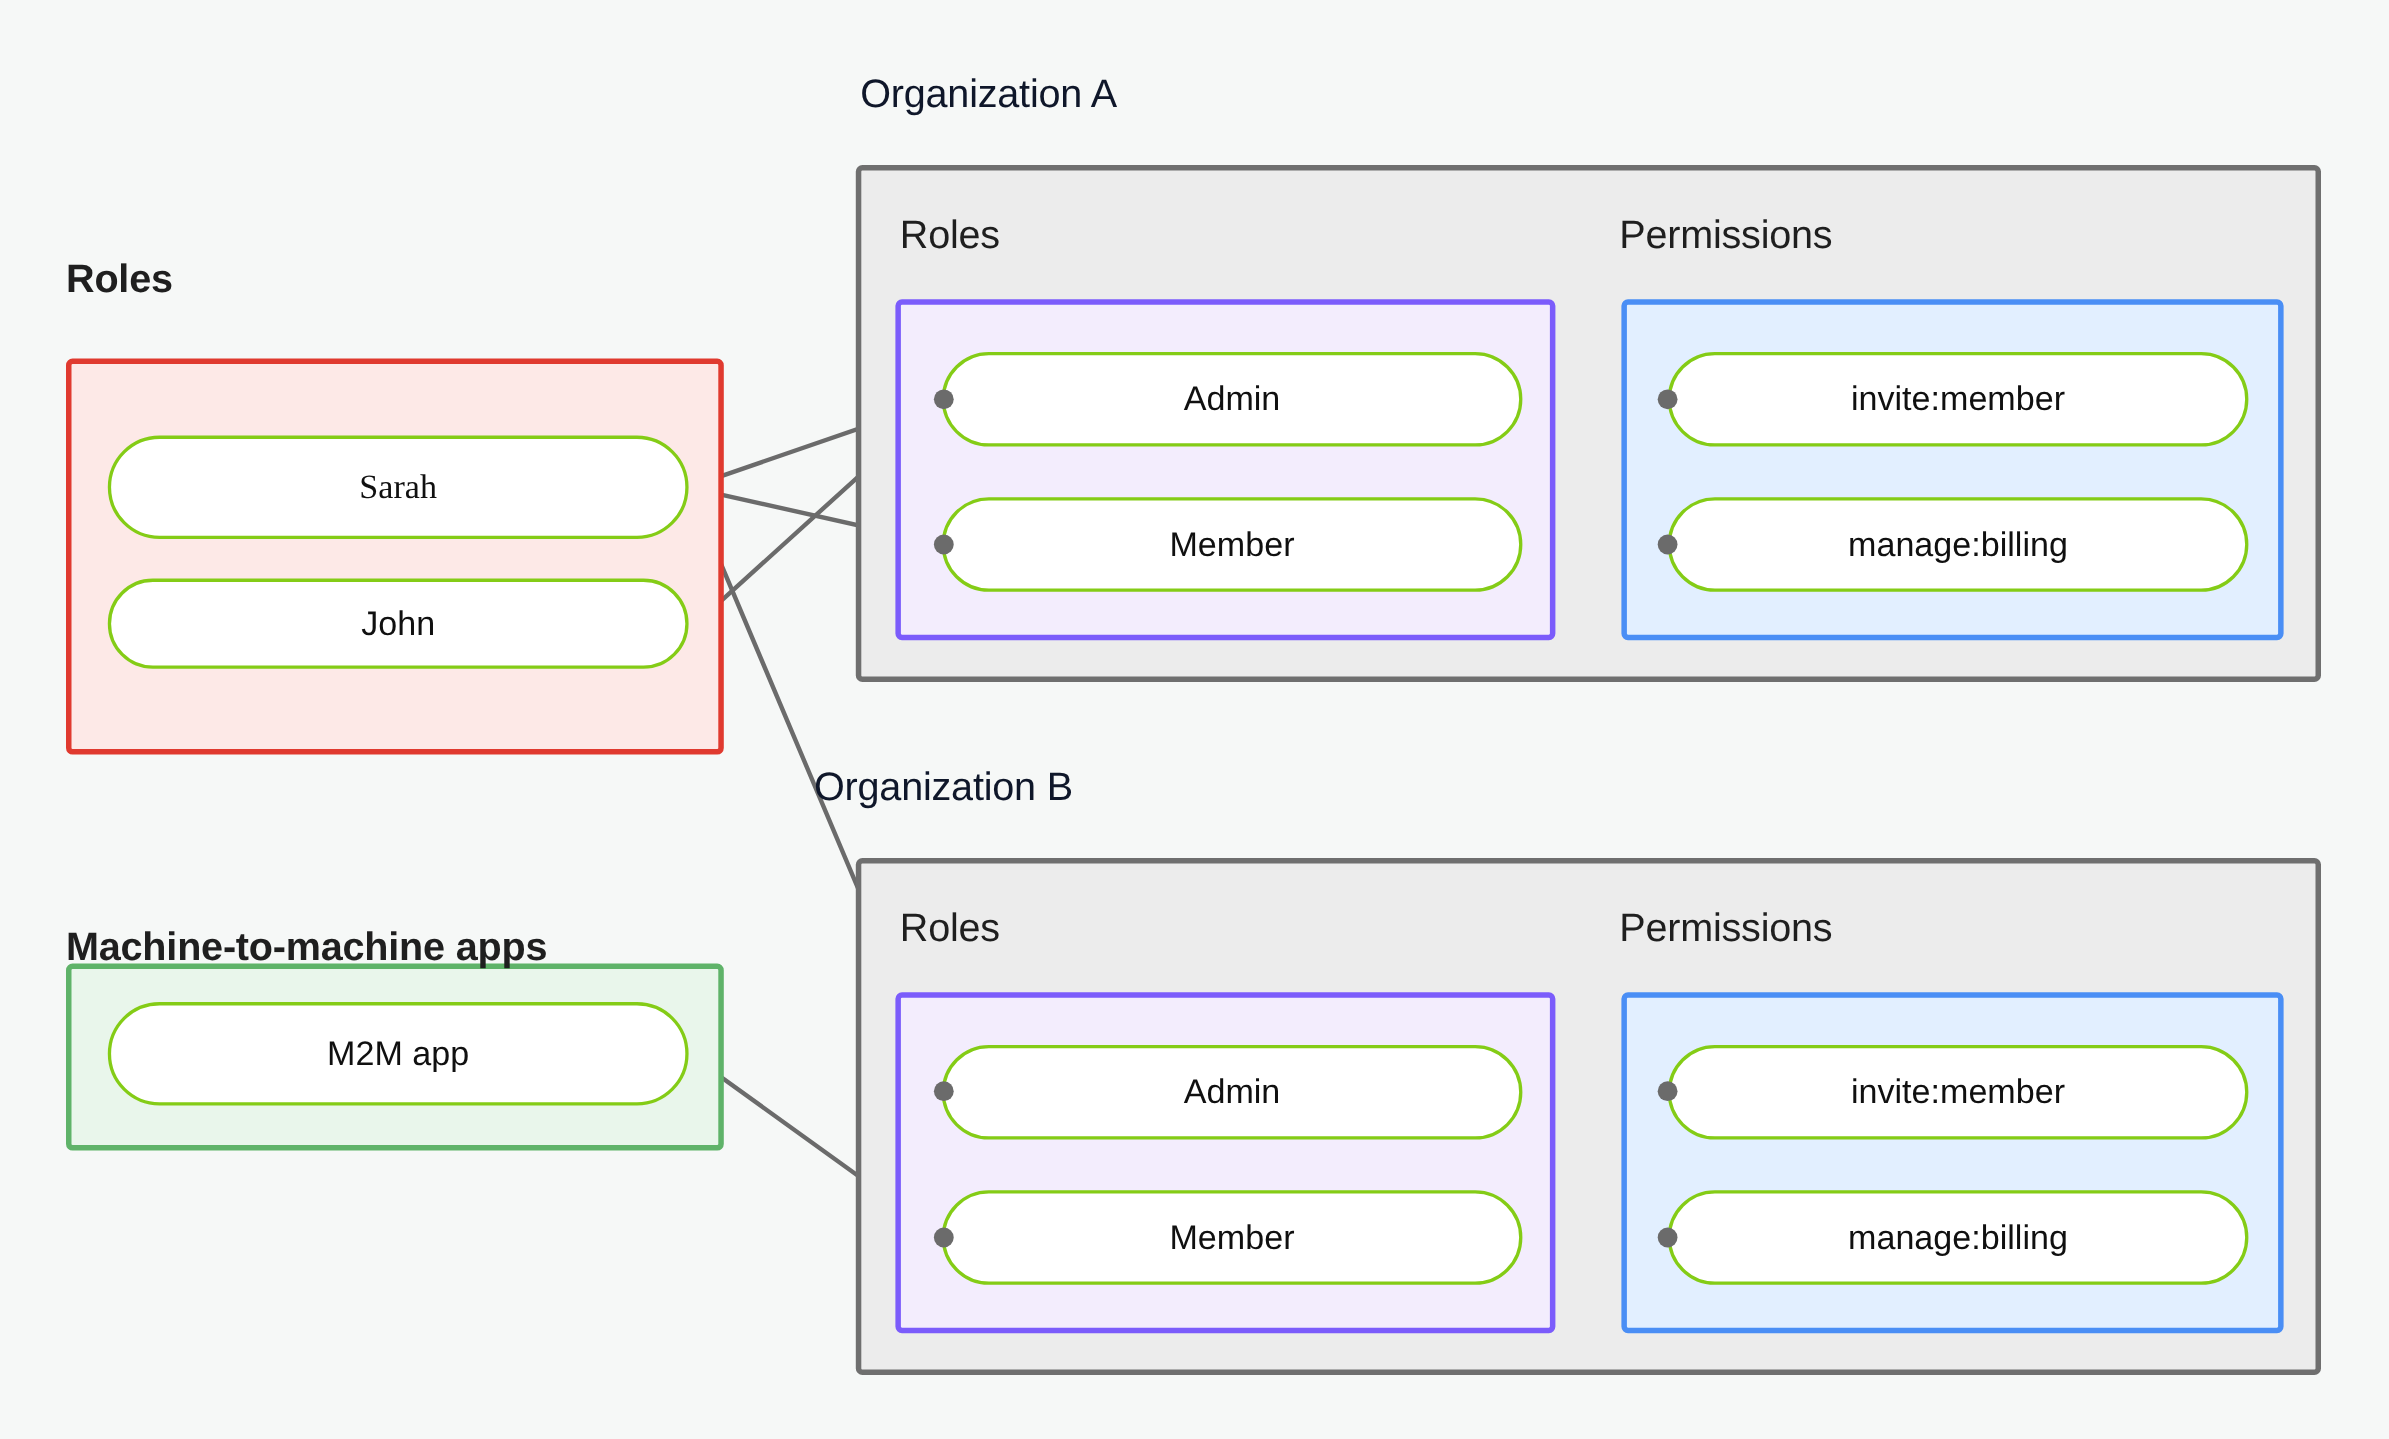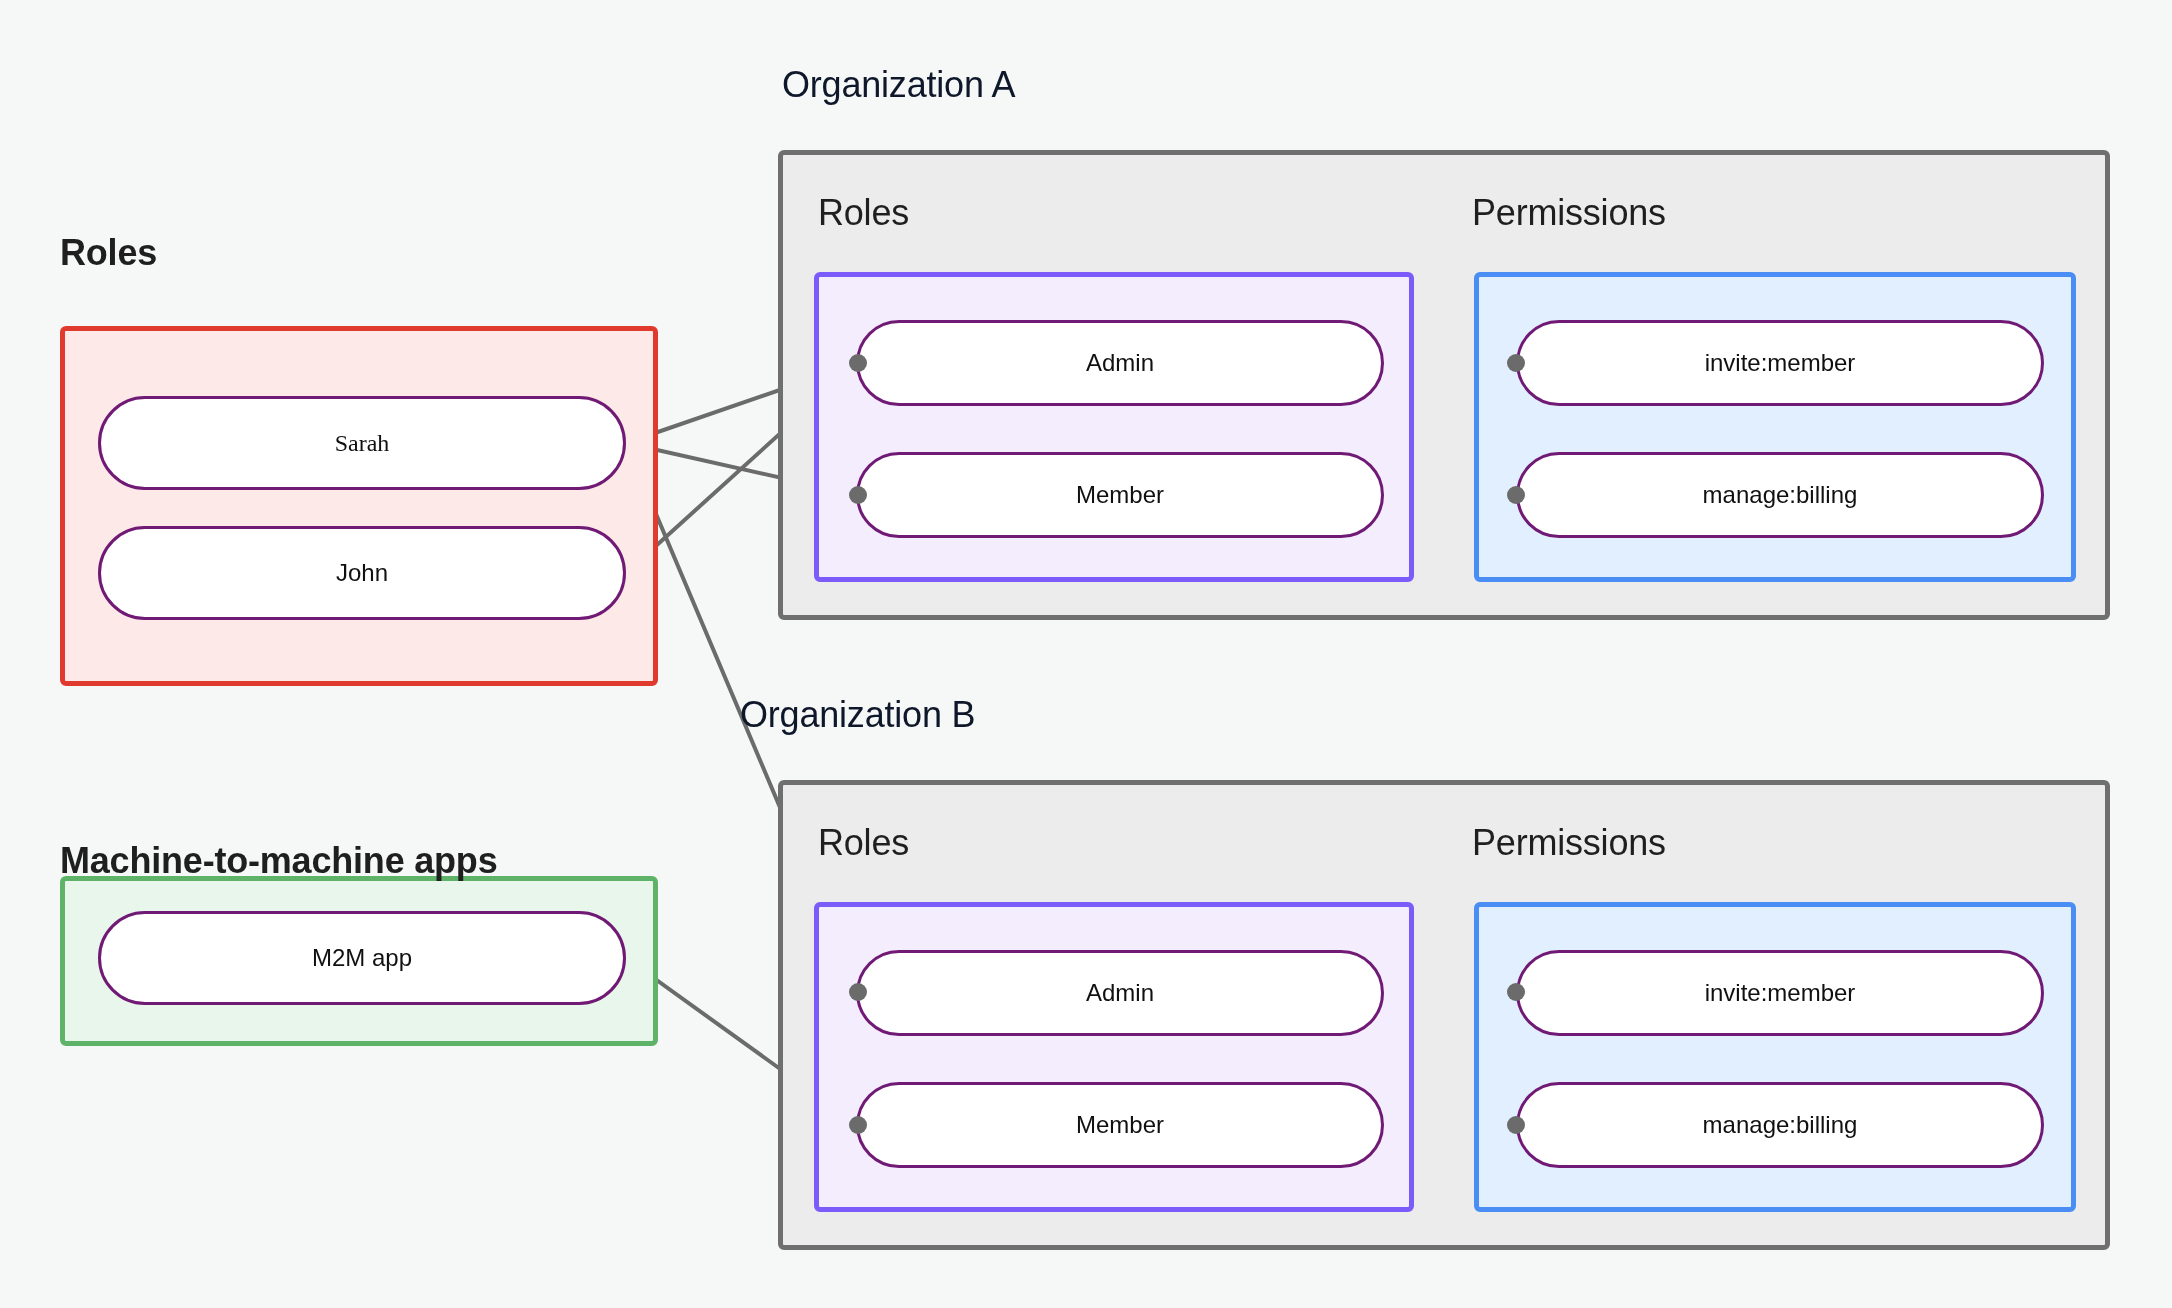--- a/index.html
+++ b/index.html
@@ -80,26 +80,26 @@
     white-space: nowrap;
     z-index: 5;
     letter-spacing: -0.2px;
   }
 
   
   .pill {
     position: absolute;
     box-sizing: border-box;
     background: #ffffff;
-    border: 3px solid #701a75;
+    border: 3px solid #84cc16;
     border-radius: 999px;
     display: flex;
     align-items: center;
     justify-content: center;
-    font-size: 24px;
+    font-size: 31px;
     color: #101010;
     z-index: 4;
     white-space: nowrap;
   }
 
   
   .dot {
     position: absolute;
     width: 18px;
     height: 18px;
@@ -141,21 +141,21 @@
       <line x1="1384" y1="1125" x2="1516" y2="1125"></line>
     </g>
   </svg>
 
   <div class="section-title" style="left:60px; top:232px;">Roles</div>
 
   <div class="group-box group-users" style="left:60px; top:326px; width:598px; height:360px;"></div>
 
   <div class="pill" style="left:98px; top:396px; width:528px; height:94px;font-family:Liberation Serif, serif;">Sarah</div>
 
-  <div class="pill" style="left:98px; top:526px; width:528px; height:94px;">John</div>
+  <div class="pill" style="left:98px; top:526px; width:528px; height:82px;">John</div>
 
   <div class="section-title" style="left:60px; top:840px;">Machine-to-machine apps</div>
 
   <div class="group-box group-m2m" style="left:60px; top:876px; width:598px; height:170px;"></div>
 
   <div class="pill" style="left:98px; top:911px; width:528px; height:94px;">M2M app</div>
 
   <div class="org-title" style="left:782px; top:64px;">Organization A</div>
 
   <div class="org-box" style="left:778px; top:150px; width:1332px; height:470px;"></div>

